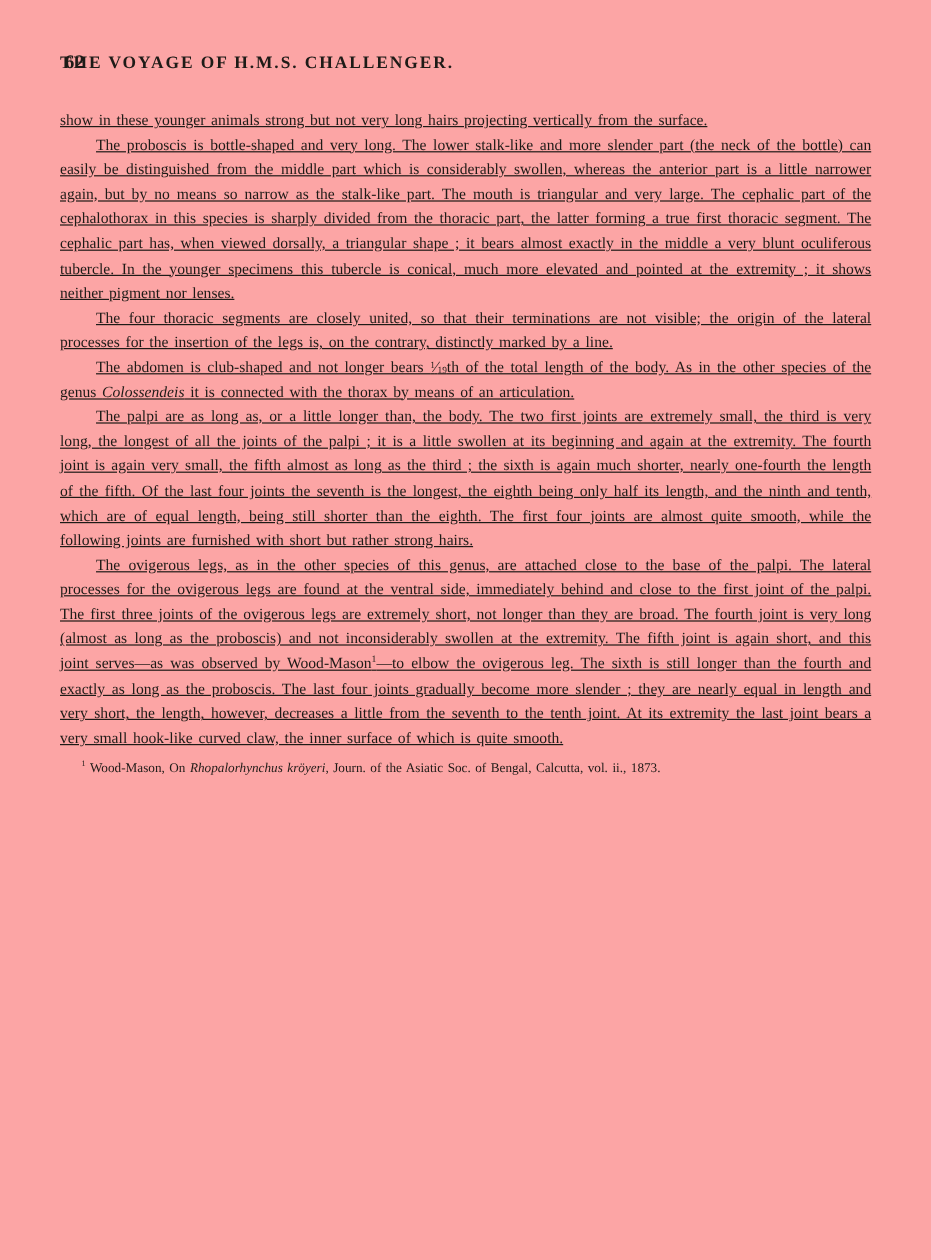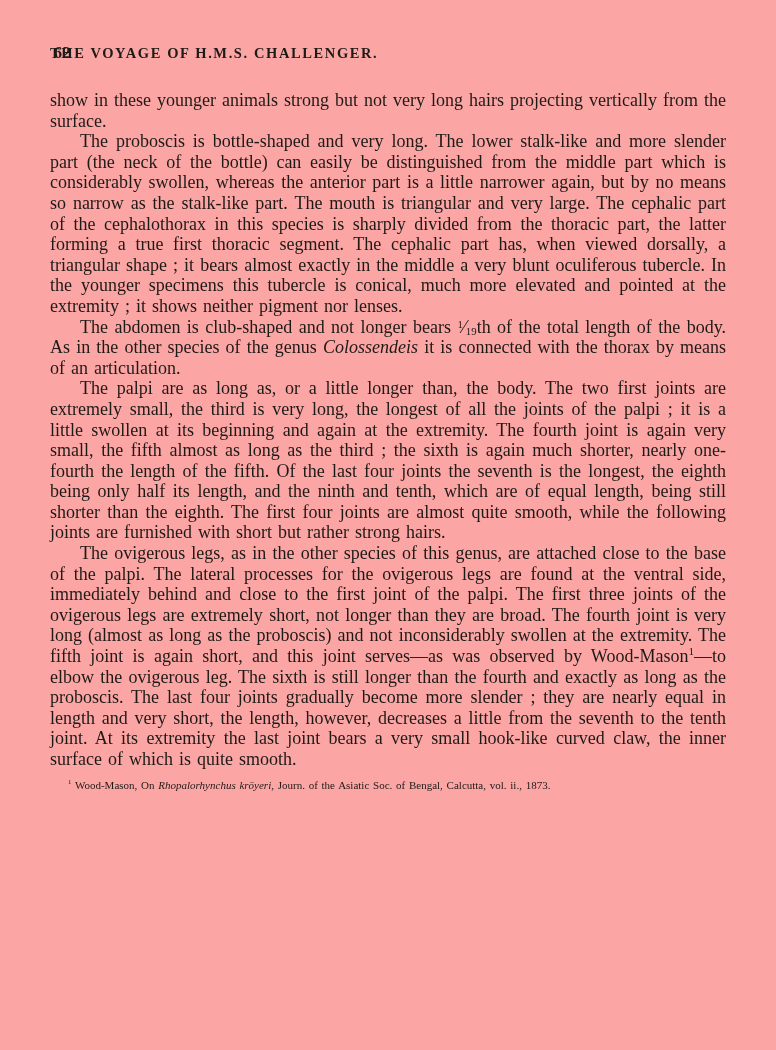--- a/index.html
+++ b/index.html
@@ -32,24 +32,25 @@
     font-weight: bold;
     letter-spacing: 0.5px;
   }
   .running-title {
     font-size: 14.5px;
     font-weight: bold;
     letter-spacing: 1.6px;
     padding-top: 1px;
   }
   .body-text {
-    font-size: 18px;
+    font-size: 13px;
     line-height: 20.6px;
     text-align: justify;
     word-spacing: 1.5px;
+    text-decoration: underline;
   }
   .para { text-align: justify; }
   .para.indent { text-indent: 30px; }
   .italic { font-style: italic; }
   sup {
     font-size: 0.62em;
     vertical-align: super;
     line-height: 0;
   }
   .frac { white-space: nowrap; }
@@ -69,19 +70,20 @@
 
 <div class="page">
   <div class="page-header">
     <span class="page-number">62</span>
     <div class="running-title">THE VOYAGE OF H.M.S. CHALLENGER.</div>
   </div>
 
   <div class="body-text">
       <p class="para"><span>show in these younger animals strong but not very long hairs projecting vertically from the surface.</span></p>
       <p class="para indent"><span>The proboscis is bottle-shaped and very long.  The lower stalk-like and more slender part (the neck of the bottle) can easily be distinguished from the middle part which is considerably swollen, whereas the anterior part is a little narrower again, but by no means so narrow as the stalk-like part.  The mouth is triangular and very large.  The cephalic part of the cephalothorax in this species is sharply divided from the thoracic part, the latter forming a true first thoracic segment.  The cephalic part has, when viewed dorsally, a triangular shape ; it bears almost exactly in the middle a very blunt oculiferous tubercle. In the younger specimens this tubercle is conical, much more elevated and pointed at the extremity ; it shows neither pigment nor lenses.</span></p>
+      <p class="para indent"><span>The four thoracic segments are closely united, so that their terminations are not visible; the origin of the lateral processes for the insertion of the legs is, on the contrary, distinctly marked by a line.</span></p>
       <p class="para indent"><span>The abdomen is club-shaped and not longer bears </span><span class="frac"><sup>1</sup>⁄<sub>19</sub></span><span>th of the total length of the body.  As in the other species of the genus </span><span class="italic">Colossendeis</span><span> it is connected with the thorax by means of an articulation.</span></p>
       <p class="para indent"><span>The palpi are as long as, or a little longer than, the body.  The two first joints are extremely small, the third is very long, the longest of all the joints of the palpi ; it is a little swollen at its beginning and again at the extremity.  The fourth joint is again very small, the fifth almost as long as the third ; the sixth is again much shorter, nearly one-fourth the length of the fifth.  Of the last four joints the seventh is the longest, the eighth being only half its length, and the ninth and tenth, which are of equal length, being still shorter than the eighth.  The first four joints are almost quite smooth, while the following joints are furnished with short but rather strong hairs.</span></p>
       <p class="para indent"><span>The ovigerous legs, as in the other species of this genus, are attached close to the base of the palpi.  The lateral processes for the ovigerous legs are found at the ventral side, immediately behind and close to the first joint of the palpi.  The first three joints of the ovigerous legs are extremely short, not longer than they are broad.  The fourth joint is very long (almost as long as the proboscis) and not inconsiderably swollen at the extremity.  The fifth joint is again short, and this joint serves—as was observed by Wood-Mason</span><sup>1</sup><span>—to elbow the ovigerous leg.  The sixth is still longer than the fourth and exactly as long as the proboscis.  The last four joints gradually become more slender ; they are nearly equal in length and very short, the length, however, decreases a little from the seventh to the tenth joint.  At its extremity the last joint bears a very small hook-like curved claw, the inner surface of which is quite smooth.</span></p>
     </div>
 
   <div class="footnote"><sup>1</sup><span> Wood-Mason, On </span><span class="italic">Rhopalorhynchus kröyeri</span><span>, Journ. of the Asiatic Soc. of Bengal, Calcutta, vol. ii., 1873.</span></div>
 </div>
 
 </body></html>

